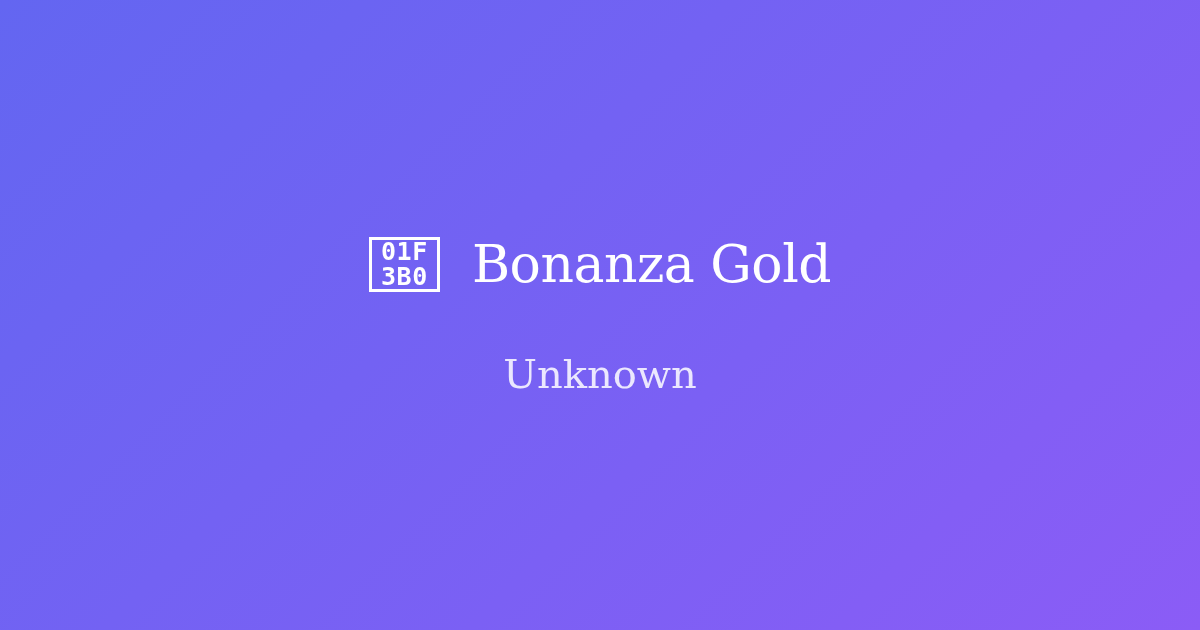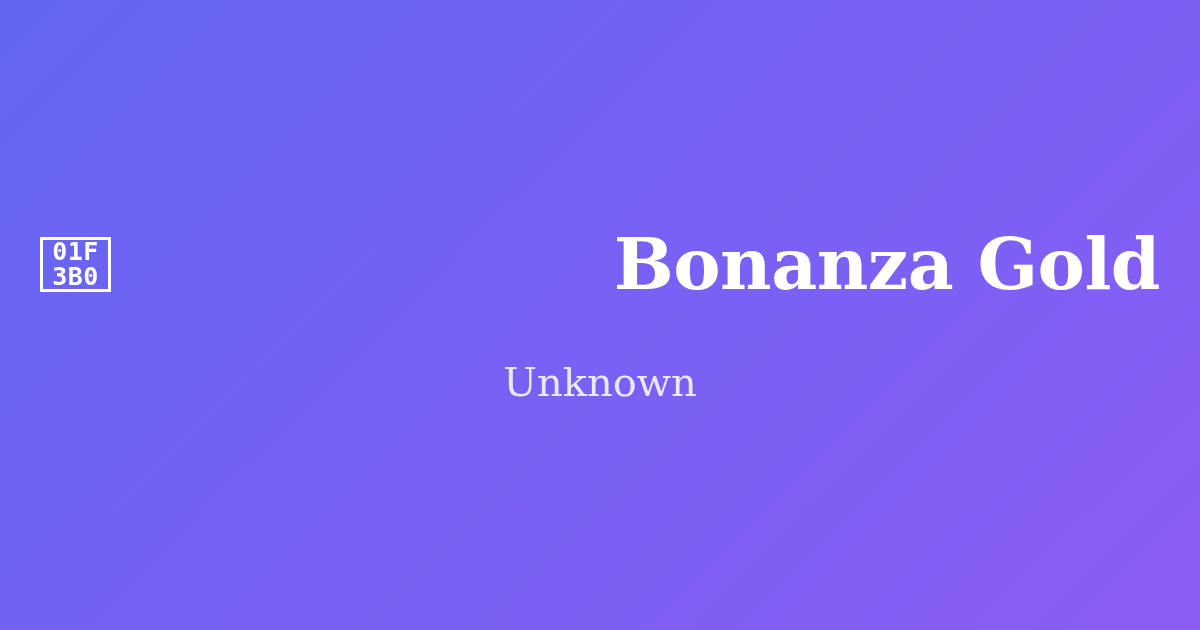--- a/index.html
+++ b/index.html
@@ -26,21 +26,21 @@
     flex-direction: column;
     align-items: center;
     justify-content: center;
     overflow: hidden;
   }
 
   
   .title-row {
     display: flex;
     align-items: center;
-    justify-content: space-between;
+    justify-content: center;
     gap: 16px;
     width: 100%;
     padding: 0 40px;
   }
 
   
   .tofu-glyph {
     flex: 0 0 auto;
     width: 71px;
     height: 55px;
@@ -56,22 +56,22 @@
   }
   .tofu-glyph span {
     display: block;
     font-size: 25px;
     font-weight: 700;
     line-height: 25px;
   }
 
   .card-title {
     font-family: "DejaVu Serif", "Liberation Serif", serif;
-    font-size: 71px;
-    font-weight: 700;
+    font-size: 52px;
+    font-weight: 400;
     color: #ffffff;
     line-height: 1;
     white-space: nowrap;
     letter-spacing: -0.5px;
     margin-left: 16px;
   }
 
   
   .card-subtitle {
     margin-top: 62px;

